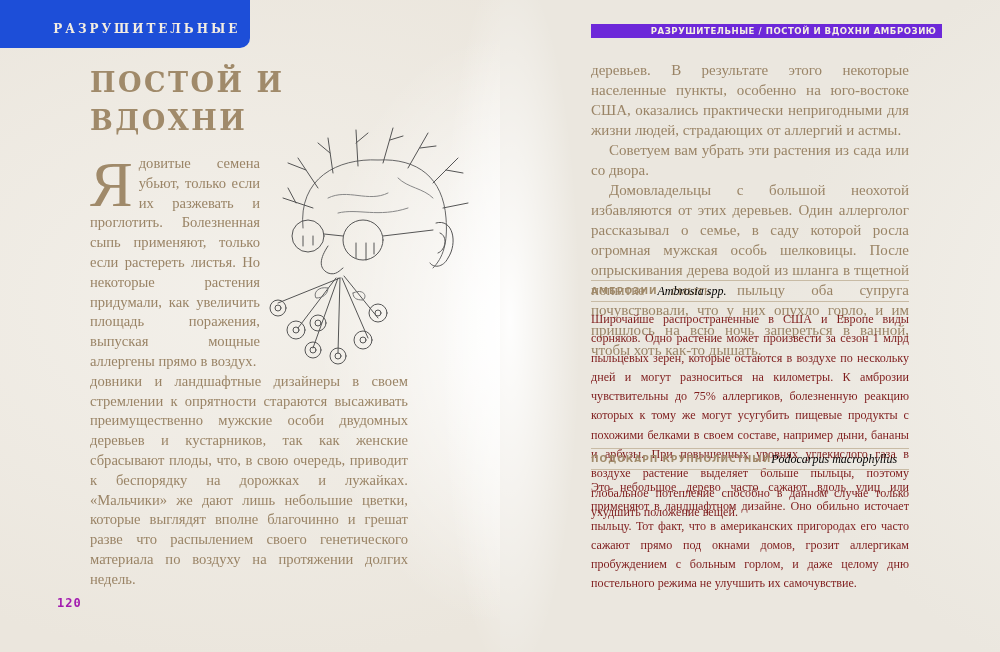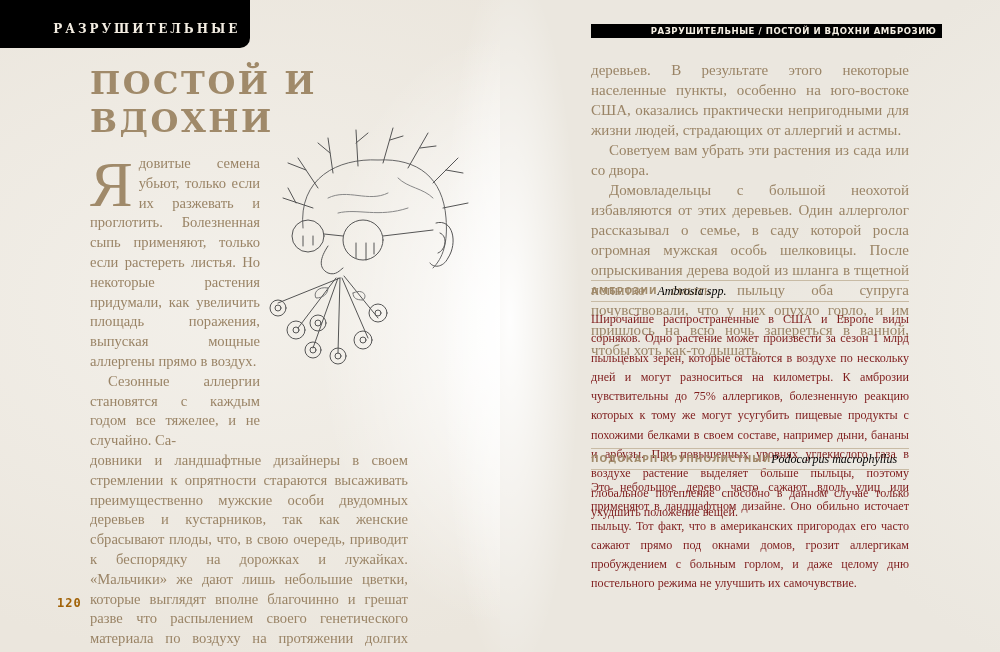--- a/index.html
+++ b/index.html
@@ -14,51 +14,51 @@
   .page-right-bg {
     position:absolute; left:500px; top:0; width:500px; height:652px;
     background: radial-gradient(ellipse 520px 420px at 760px 320px, #f6f4ef, #ebe7df 95%);
   }
   .spine {
     position:absolute; left:440px; top:0; width:140px; height:652px;
     background: radial-gradient(ellipse 70px 360px at 70px 320px, rgba(255,255,255,0.95), rgba(255,255,255,0) 100%);
   }
   .section-tab {
     position:absolute; left:0; top:0; width:250px; height:48px;
-    background:#000000; border-bottom-right-radius:10px;
+    background:#1d4ed8; border-bottom-right-radius:10px;
   }
   .section-tab span {
     position:absolute; right:10px; top:21px;
     color:#f3ede2; font-size:13px; letter-spacing:3.2px;
     font-family:"DejaVu Serif", serif; font-weight:bold; transform:scaleX(0.92); transform-origin:right;
   }
   .title {
     position:absolute; left:90px; top:64px; width:360px;
     color:#a08a6a; font-family:"DejaVu Serif", serif; font-weight:bold;
-    font-size:32px; letter-spacing:2.5px; line-height:38px; text-transform:uppercase;
+    font-size:27px; letter-spacing:2.5px; line-height:38px; text-transform:uppercase;
   }
   .body-left {
     position:absolute; left:90px; top:154px; width:318px;
     color:#9a8466; font-size:14.6px; line-height:19.8px; text-align:justify;
   }
   .body-left p { margin:0; text-indent:18px; }
   .body-left p.first { text-indent:0; }
   .dropcap {
     float:left; font-size:64px; line-height:50px; margin:6px 6px 0 0;
     color:#a08a6a; font-family:"Liberation Serif", serif;
   }
   .narrow { width:170px; display:block; }
   .illus { position:absolute; left:258px; top:118px; width:225px; height:250px; }
   .page-num {
-    position:absolute; left:57px; top:596px; color:#a16207;
+    position:absolute; left:57px; top:596px; color:#a21caf;
     font-family:"DejaVu Sans Mono", monospace; font-weight:bold; font-size:12px; letter-spacing:1px;
   }
   .running-head {
     position:absolute; left:591px; top:24px; width:351px; height:14px;
-    background:#000000;
+    background:#6d28d9;
   }
   .running-head span {
     position:absolute; right:6px; top:1px; color:#f5efe3;
     font-family:"DejaVu Sans", sans-serif; font-weight:bold; font-size:9.5px; letter-spacing:0.6px;
     transform:scaleX(0.9); transform-origin:right;
   }
   .body-right {
     position:absolute; left:591px; top:60px; width:318px;
     color:#9a8466; font-size:15px; line-height:20px; text-align:justify;
   }
@@ -90,21 +90,20 @@
 
 <div class="title">
   <div>ПОСТОЙ И ВДОХНИ</div>
 </div>
 
 <div class="body-left">
   <div class="narrow">
     <p class="first">
       <span class="dropcap">Я</span><span>довитые семена убьют, только если их разжевать и проглотить. Болезненная сыпь применяют, только если растереть листья. Но некоторые растения придумали, как увеличить площадь поражения, выпуская мощные аллергены прямо в воздух.</span>
     </p>
-    <p>Сезонные аллергии становятся с каждым годом все тяжелее, и не случайно. Са-</p>
   </div>
   <p class="first">довники и ландшафтные дизайнеры в своем стремлении к опрятности стараются высаживать преимущественно мужские особи двудомных деревьев и кустарников, так как женские сбрасывают плоды, что, в свою очередь, приводит к беспорядку на дорожках и лужайках. «Мальчики» же дают лишь небольшие цветки, которые выглядят вполне благочинно и грешат разве что распылением своего генетического материала по воздуху на протяжении долгих недель.</p>
 
 </div>
 
 <svg class="illus" viewBox="0 0 225 250" fill="none" stroke="#555" stroke-width="1" stroke-linecap="round">
 
   <path d="M45 110 C40 60 80 40 120 42 C160 40 185 60 188 100 C190 125 185 140 175 150" stroke="#666"></path>
 
   <path d="M60 70 L40 40 M48 52 L30 45 M75 55 L70 20 M72 35 L60 25 M100 48 L98 12 M98 25 L110 15 M125 45 L135 10 M132 22 L145 18 M150 50 L170 15 M162 30 L178 28 M175 65 L200 40 M188 52 L205 55 M185 90 L210 85 M55 90 L25 80 M38 85 L30 70"></path>

